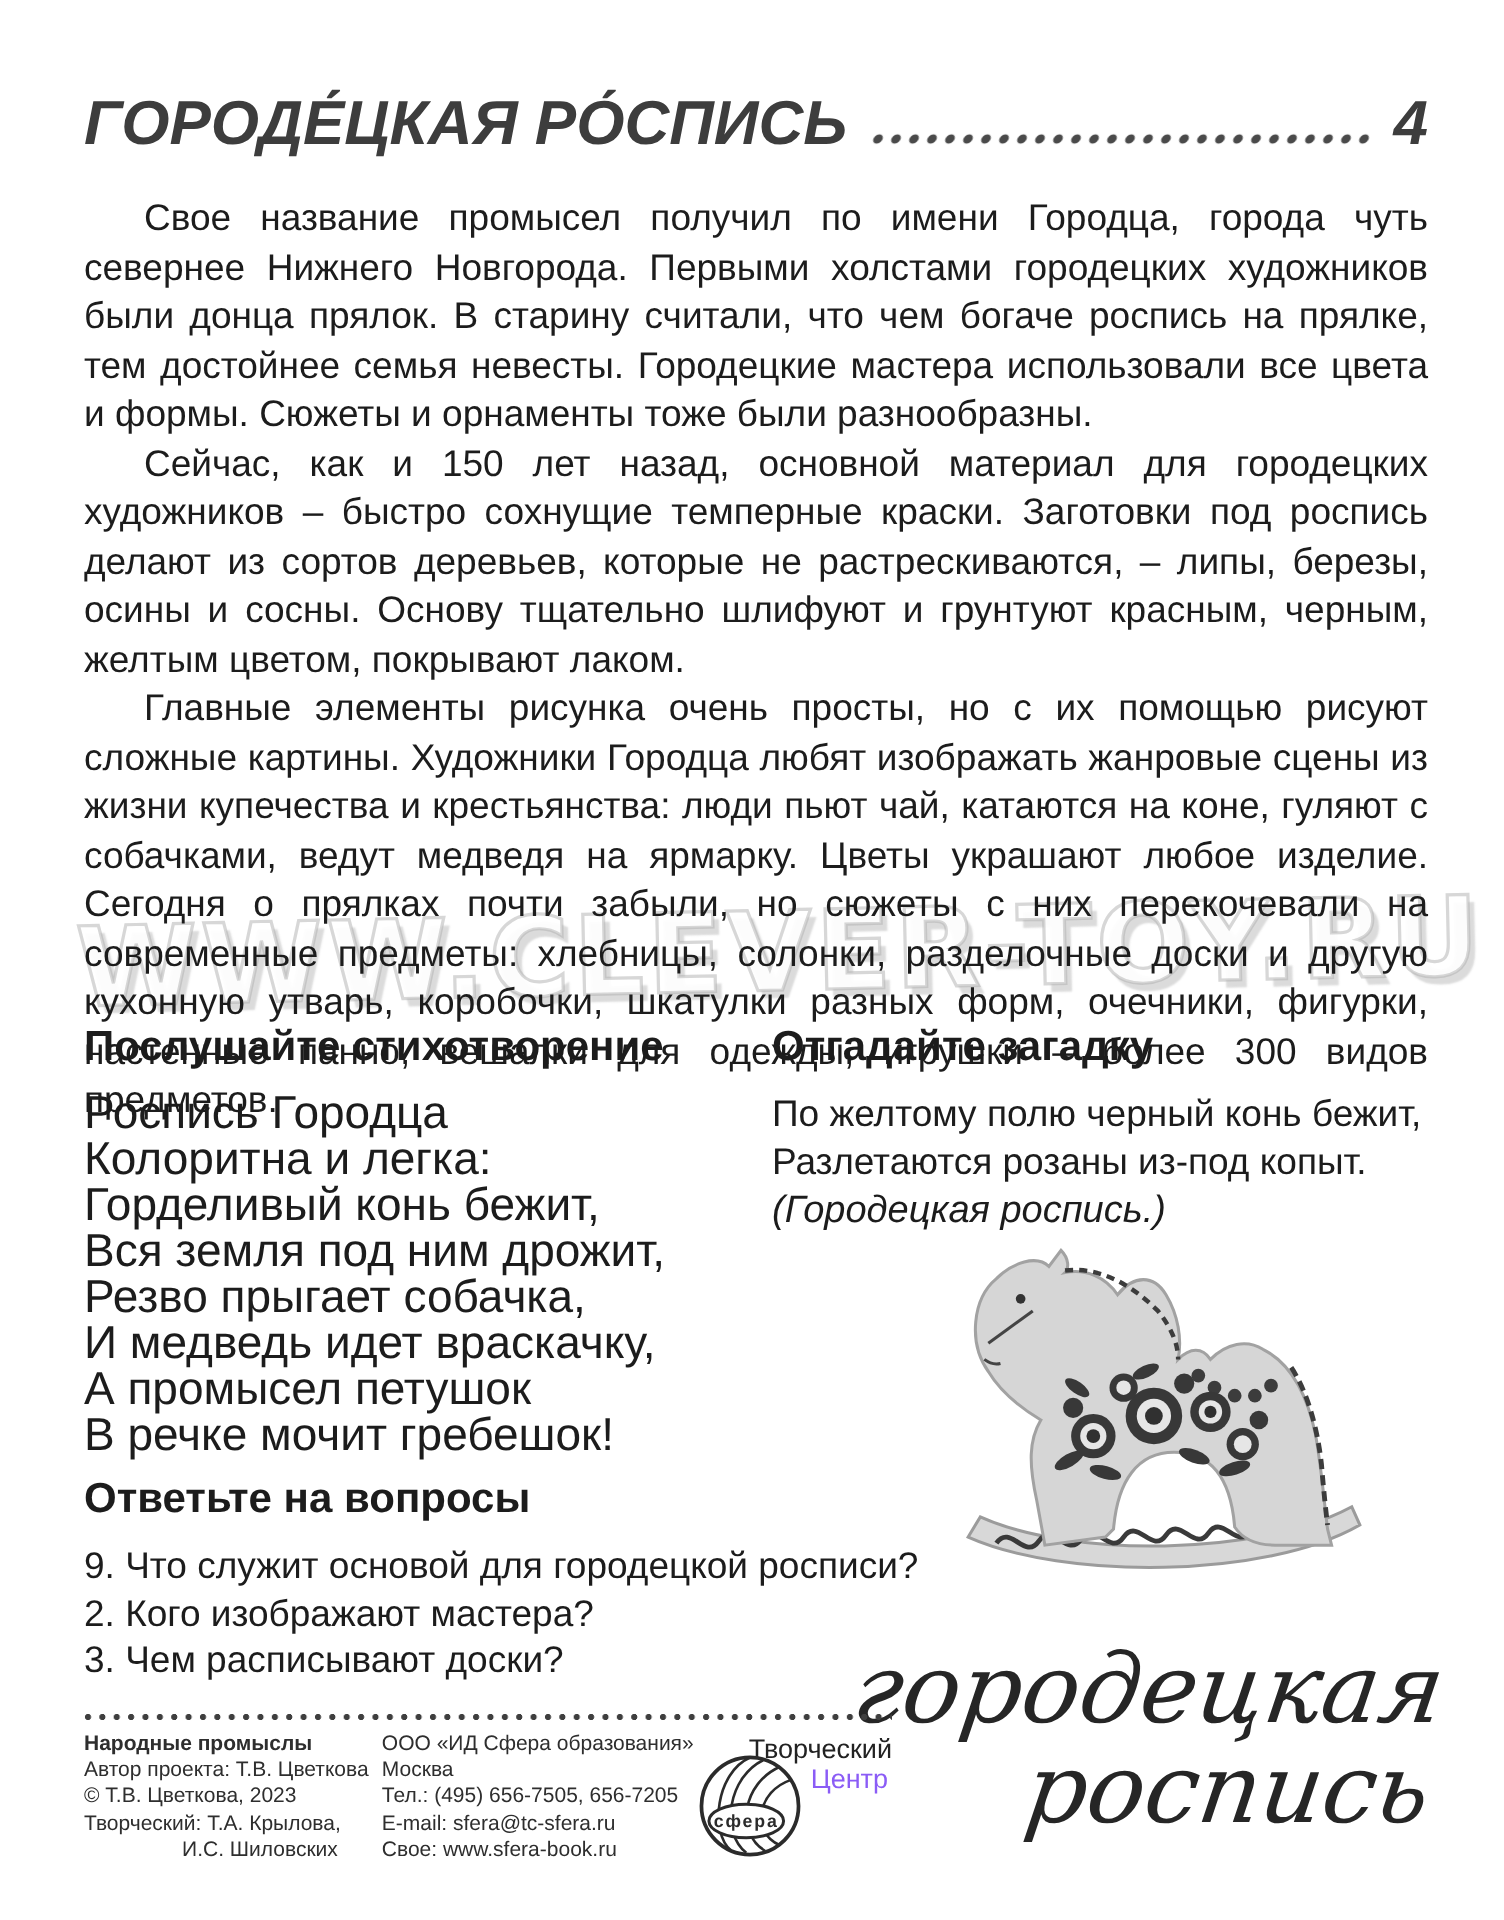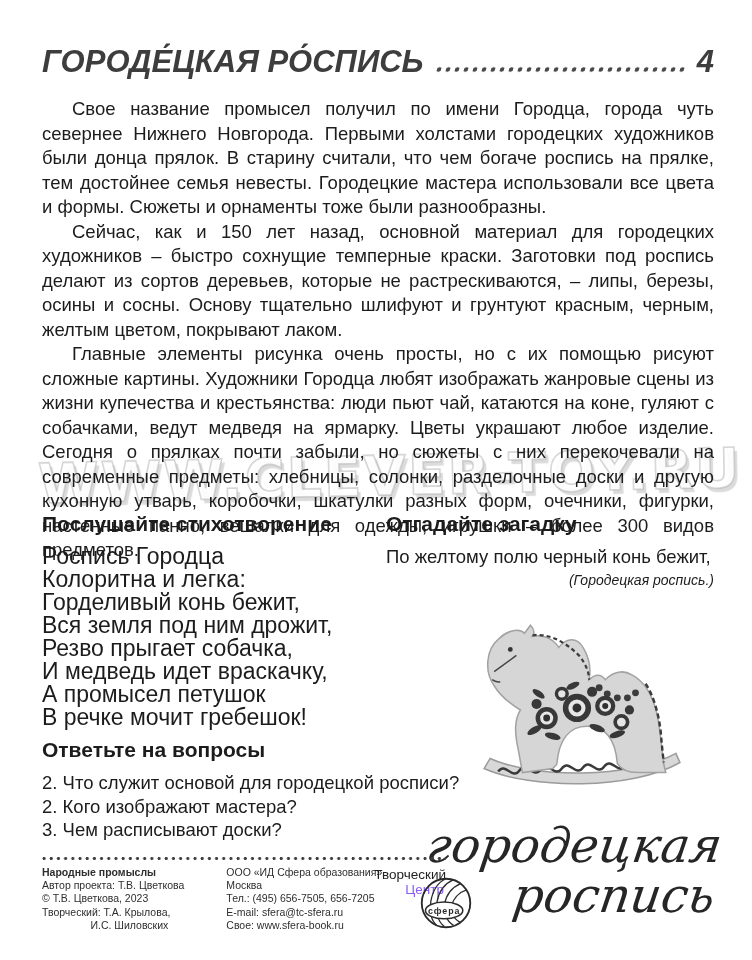--- a/index.html
+++ b/index.html
@@ -39,40 +39,40 @@
     margin:0;text-indent:30px;text-align:justify;
     font-size:18.5px;line-height:24.5px;
   }
 
   
   .section-heading{font-weight:bold;font-size:21px;margin-bottom:9px;}
   .poem{position:absolute;left:42px;top:512px;width:335px;z-index:2;}
   .poem-line{font-size:23px;line-height:23px;}
   .riddle{position:absolute;left:386px;top:512px;width:328px;z-index:2;}
   .riddle-line{font-size:18.5px;line-height:23.5px;}
-  .riddle-answer{font-style:italic;text-align:right;font-size:14px;margin-top:3px;}
+  .riddle-answer{font-style:italic;text-align:left;font-size:19px;margin-top:3px;}
   .questions{position:absolute;left:42px;top:738px;width:440px;z-index:2;}
   .question{font-size:18.5px;line-height:23.5px;}
 
   
   .horse{position:absolute;left:476px;top:620px;width:212px;height:184px;z-index:2;}
   .handwriting{
     position:absolute;right:34px;top:820px;z-index:2;text-align:right;
     font-family:"DejaVu Serif",serif;font-style:italic;
     font-size:48px;line-height:50px;color:#262626;transform:skewX(-8deg);
   }
 
   
   .footer{position:absolute;left:42px;top:856px;width:404px;z-index:2;color:#2e2e2e;}
   .footer-rule{
     height:5px;margin-bottom:5px;
     background-image:radial-gradient(circle at 2px 2.5px,#3f3f3f 1.4px,transparent 1.7px);
     background-size:7.2px 5px;background-repeat:repeat-x;
   }
-  .footer-cols{display:flex;gap:36px;}
+  .footer-cols{display:flex;}
   .f-col{font-size:10.5px;line-height:13.2px;white-space:nowrap;}
   .c1{width:150px;}
   .c2{width:152px;margin-left:6px;}
   .f-bold{font-weight:bold;}
   .c1-last{text-align:right;padding-right:16px;}
   .logo{position:relative;width:104px;height:66px;margin-left:4px;}
   .logo-line1{position:absolute;right:0;top:1px;font-size:13.5px;color:#222;}
   .logo-line2{position:absolute;right:2px;top:16px;font-size:13.5px;color:#8b5cf6;}
   .logo svg{position:absolute;left:0;top:9px;}
 </style>
@@ -104,26 +104,27 @@
     <div class="poem-line">Вся земля под ним дрожит,</div>
     <div class="poem-line">Резво прыгает собачка,</div>
     <div class="poem-line">И медведь идет враскачку,</div>
     <div class="poem-line">А промысел петушок</div>
     <div class="poem-line">В речке мочит гребешок!</div>
   </div>
 
   <div class="riddle">
     <div class="section-heading">Отгадайте загадку</div>
     <div class="riddle-line">По желтому полю черный конь бежит,</div>
+    <div class="riddle-line">Разлетаются розаны из-под копыт.</div>
     <div class="riddle-answer">(Городецкая роспись.)</div>
   </div>
 
   <div class="questions">
     <div class="section-heading">Ответьте на вопросы</div>
-    <div class="question">2. Что служит основой для городецкой росписи?</div>
+    <div class="question">9. Что служит основой для городецкой росписи?</div>
     <div class="question">2. Кого изображают мастера?</div>
     <div class="question">3. Чем расписывают доски?</div>
   </div>
 
   <svg class="horse" viewBox="0 0 210 180" xmlns="http://www.w3.org/2000/svg" aria-hidden="true">
 
     <path d="M8,146 C55,167 155,167 202,140 L198,131 C152,156 58,156 14,136 Z" fill="#d8d8d8" stroke="#9b9b9b" stroke-width="1.5"></path>
     <path d="M22,149 c7,-10 14,9 21,-1 c7,-10 14,9 21,-1 c7,-10 14,9 21,-1 c7,-10 14,9 21,-1 c7,-10 14,9 21,-1 c7,-10 14,9 21,-1 c7,-10 14,9 21,-1" fill="none" stroke="#3a3a3a" stroke-width="2.4"></path>
 
     <path d="M18,64 C8,50 10,28 22,18 C30,10 42,6 48,12 L54,4 C58,8 58,13 56,15

